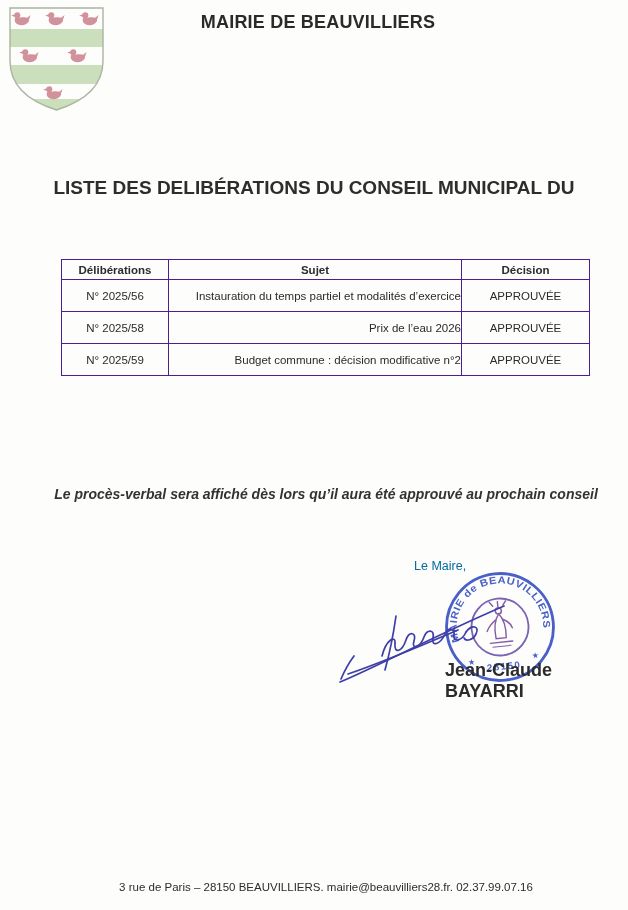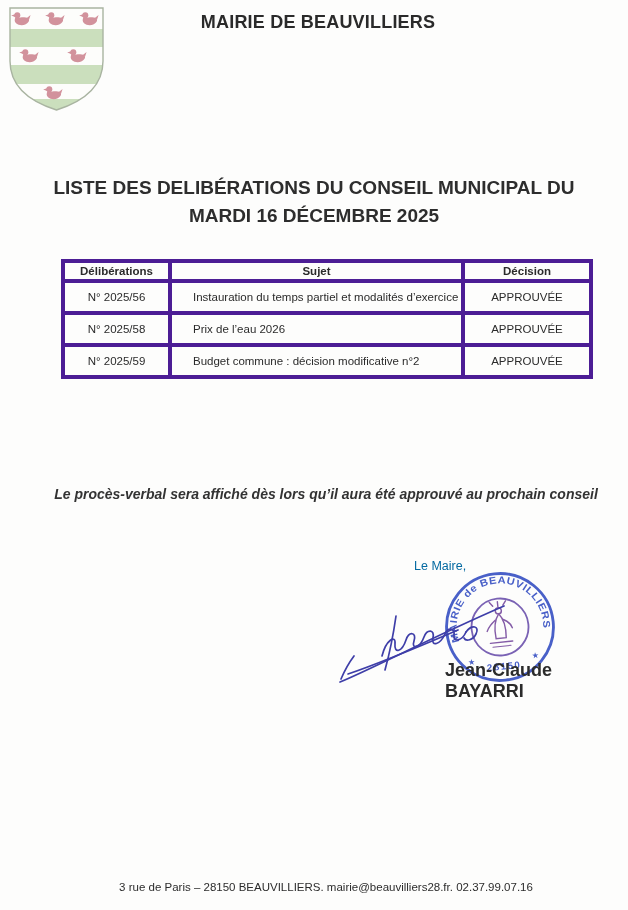--- a/index.html
+++ b/index.html
@@ -18,25 +18,25 @@
   .doc-title {
     position:absolute; left:0; top:142px; width:100%;
     text-align:center; font-size:19px; font-weight:700; line-height:28px;
     color:#2d2d2d;
     margin-top:32px;
   }
   table.delib {
     position:absolute; left:61px; top:259px; width:528px;
     border-collapse:collapse; table-layout:fixed; font-size:11.5px;
   }
-  table.delib th, table.delib td { border:4px solid #4c1d95; text-align:center; vertical-align:middle; }
+  table.delib th, table.delib td { border:1px solid #4c1d95; text-align:center; vertical-align:middle; }
   table.delib th { height:20px; font-weight:700; font-size:11.5px; }
   table.delib td { height:32px; }
   table.delib td.subject, table.delib th.subject-h { }
-  table.delib td.subject { text-align:left; padding-left:21px; }
+  table.delib td.subject { text-align:right; padding-left:21px; }
   .note {
     position:absolute; left:12px; top:486px; width:100%;
     text-align:center; font-size:14px; font-style:italic; font-weight:700;
     color:#333;
   }
   .maire-label { position:absolute; left:414px; top:559px; font-size:12.5px; color:#0369a1; }
   .stamp { position:absolute; left:442px; top:569px; }
   .autograph { position:absolute; left:338px; top:594px; }
   .mayor-name { position:absolute; left:445px; top:660px; font-size:18px; font-weight:700; color:#2b2b2b; }
   .footer {
@@ -85,21 +85,20 @@
           <use href="#duck" x="35" y="79"></use>
         </g>
     </g>
     <path d="M2,2 H95 V55 C95,79 77,95 48.5,104 C20,95 2,79 2,55 Z" fill="none" stroke="#a9b4a1" stroke-width="1.4"></path>
   </svg>
 
   <div class="org-title">MAIRIE DE BEAUVILLIERS</div>
 
   <div class="doc-title">
     <div>LISTE DES DELIBÉRATIONS DU CONSEIL MUNICIPAL DU</div>
-    <div>MARDI 16 DÉCEMBRE 2025</div>
   </div>
 
   <table class="delib">
     <colgroup>
         <col style="width:107px">
         <col style="width:293px">
         <col style="width:128px">
       </colgroup>
     <thead>
       <tr>

